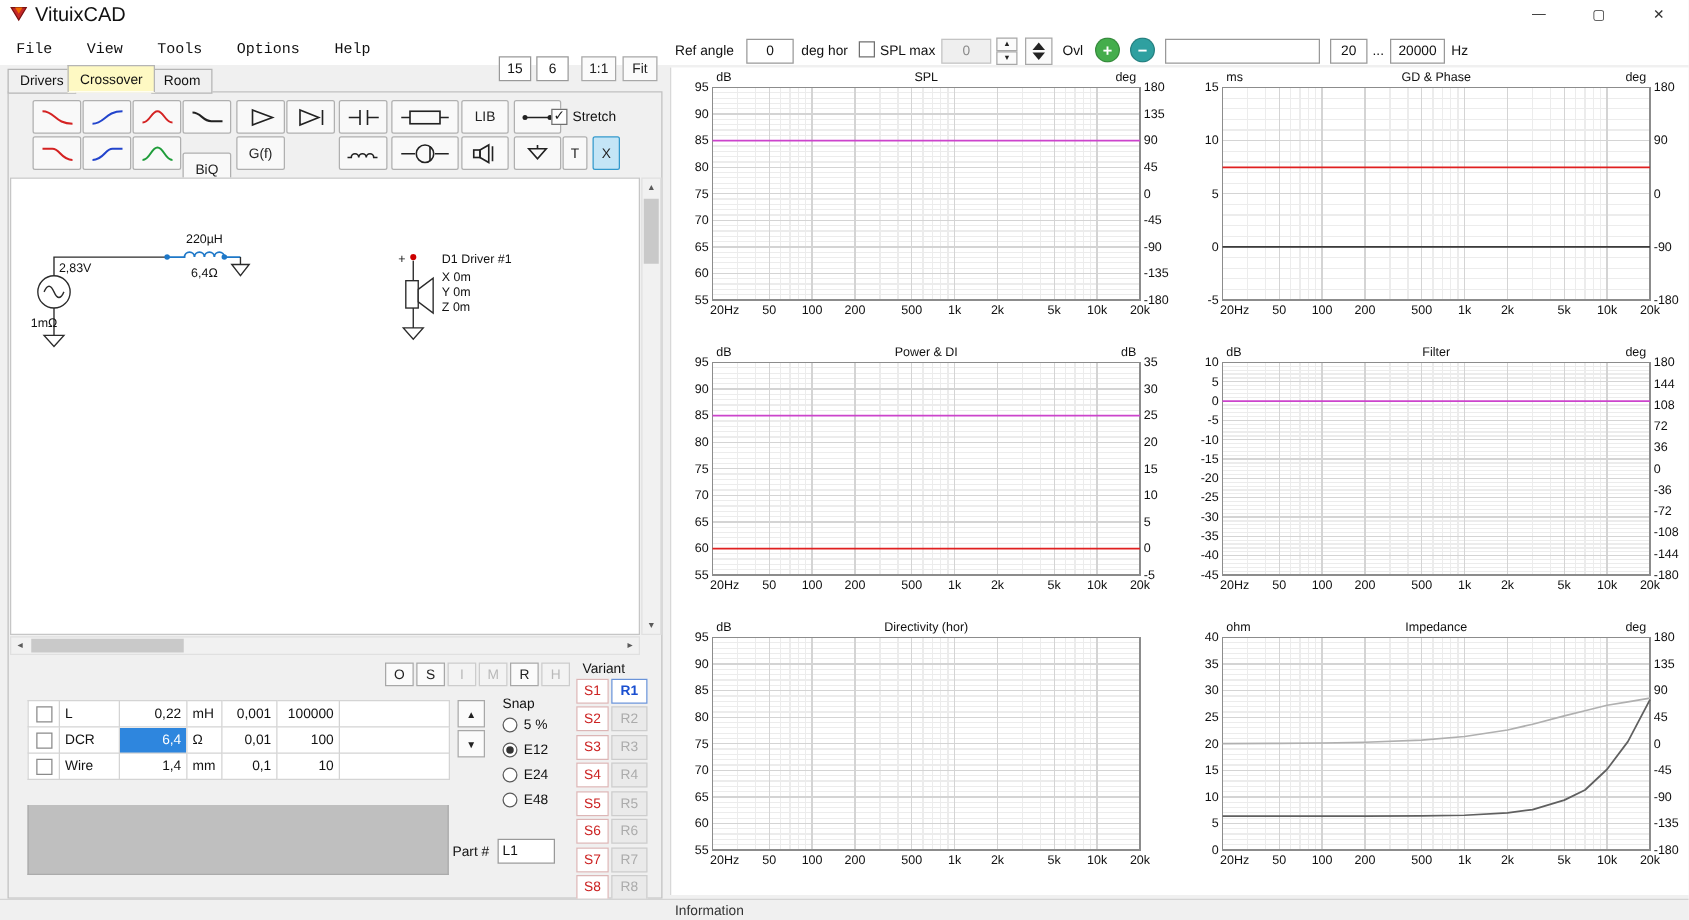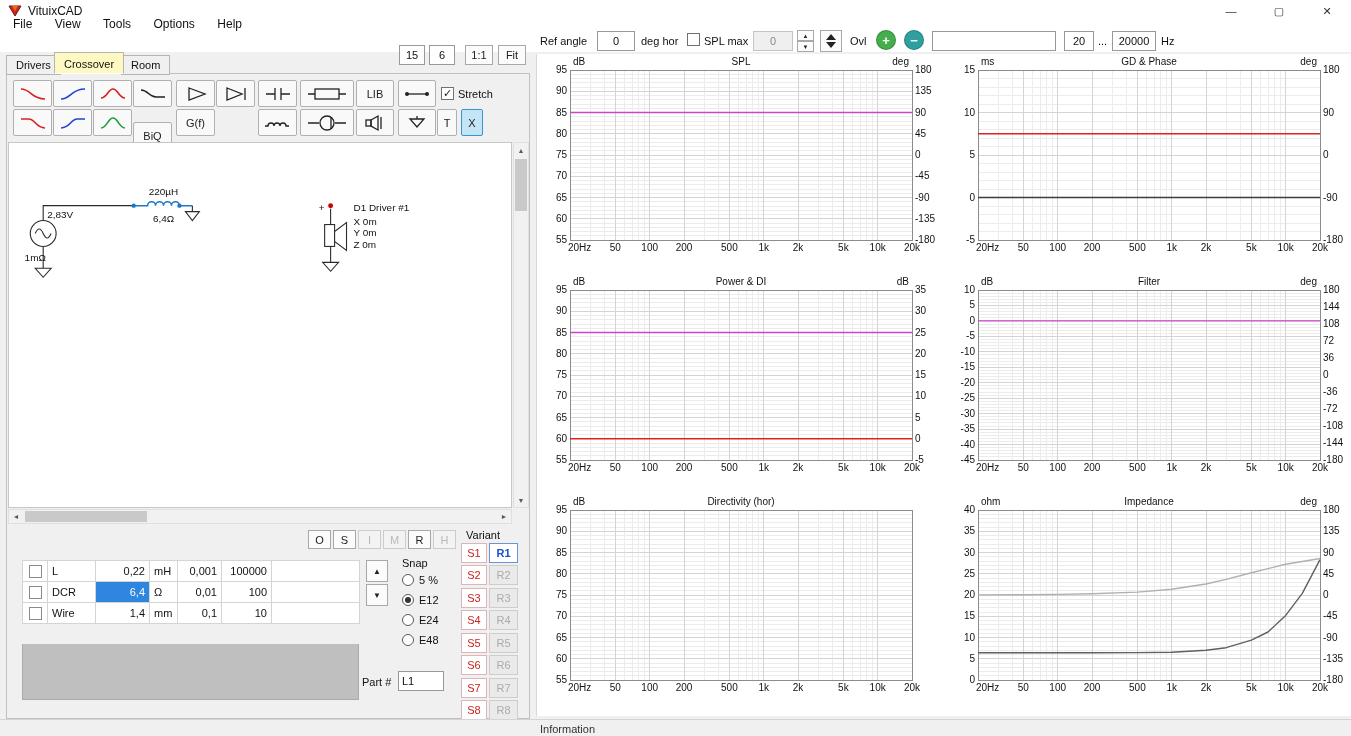--- a/index.html
+++ b/index.html
@@ -1,36 +1,36 @@
 <!DOCTYPE html>
 <html><head>
 <meta charset="utf-8">
 <style>
   *{margin:0;padding:0;box-sizing:border-box;}
   html,body{width:1351px;height:736px;overflow:hidden;}
   body{position:relative;background:#f0f0f0;font-family:"Liberation Sans",sans-serif;color:#111;}
   .header-bg{position:absolute;left:0;top:0;width:1351px;height:52px;background:#ffffff;}
   .logo{position:absolute;left:8px;top:4px;width:14px;height:14px;}
-  .titlebar-title{position:absolute;left:28px;top:4px;font-size:12px;}
+  .titlebar-title{position:absolute;left:28px;top:4px;font-size:16px;}
   .winbtn{position:absolute;top:0;width:46px;height:22px;display:flex;align-items:center;justify-content:center;font-size:11px;color:#333;background:#fff;}
-  .menubar{position:absolute;left:4px;top:14px;height:22px;}
+  .menubar{position:absolute;left:4px;top:29px;height:22px;font-family:Liberation Mono, monospace;}
   .menu-item{display:inline-block;padding:3px 9px;font-size:12px;}
   .lbl{position:absolute;font-size:11px;color:#111;white-space:nowrap;}
   .tinput{position:absolute;border:1px solid #999;background:#fff;font:11px "Liberation Sans",sans-serif;padding:0 3px;height:20px;color:#111;}
   .center{text-align:center;}
   .dis{background:#efefef;color:#8a8a8a;border-color:#c4c4c4;}
   .btn{position:absolute;display:flex;align-items:center;justify-content:center;background:#fbfbfb;border:1px solid #a8a8a8;font-size:11px;color:#222;cursor:default;}
   .btn.disb{color:#b9b9b9;border-color:#cccccc;background:#f3f3f3;}
   .roundbtn{position:absolute;width:20px;height:20px;border-radius:50%;color:#fff;font-size:13px;font-weight:bold;display:flex;align-items:center;justify-content:center;border:1px solid rgba(0,0,0,.2);}
   .checkbox{position:absolute;width:13px;height:13px;background:#fff;border:1px solid #707070;font-size:11px;line-height:11px;text-align:center;color:#222;}
   .cb-inline{width:13px;height:13px;background:#fff;border:1px solid #8a8a8a;display:inline-block;vertical-align:middle;}
   .tab{position:absolute;top:55px;height:20px;padding:3px 9px;font-size:11px;background:#f0f0f0;border:1px solid #b5b5b5;z-index:2;}
   .tab.active{top:52px;height:22px;background:#fef9c3;border-bottom-color:#fff;z-index:3;padding-top:5px;}
   .tabpage{position:absolute;left:6px;top:73px;width:524px;height:646px;border:1px solid #c0c0c0;background:#f0f0f0;}
-  .cbtn{position:absolute;display:flex;align-items:center;justify-content:center;width:39px;height:27px;background:#f9f9f9;border:1px solid #b0b0b0;border-radius:2px;font-size:11px;color:#222;}
+  .cbtn{position:absolute;display:flex;align-items:center;justify-content:center;width:39px;height:27px;background:#f9f9f9;border:1px solid #b0b0b0;border-radius:2px;font-size:11px;color:#222;margin-left:13px;}
   .cbtn.active{background:#c4e5f6;border-color:#3399cc;}
   .canvas{position:absolute;left:8px;top:142px;width:504px;height:366px;background:#fff;border:1px solid #c6c6c6;}
   .vscroll{position:absolute;left:513px;top:142px;width:16px;height:366px;background:#f1f1f1;border:1px solid #e0e0e0;}
   .hscroll{position:absolute;left:8px;top:509px;width:504px;height:15px;background:#f1f1f1;border:1px solid #e0e0e0;}
   .thumb{position:absolute;background:#c9c9c9;}
   .sarr{position:absolute;display:flex;align-items:center;justify-content:center;color:#5a5a5a;font-size:7px;}
   .ptable{position:absolute;left:22px;top:560px;border-collapse:collapse;table-layout:fixed;background:#fff;font-size:11px;}
   .ptable th{border:1px solid #c2c2c2;background:#f6f6f6;font-weight:normal;height:20px;font-size:11px;}
   .ptable td{border:1px solid #d4d4d4;height:21px;padding:0 4px;font-size:11px;overflow:hidden;white-space:nowrap;}
   .num{text-align:right;}

